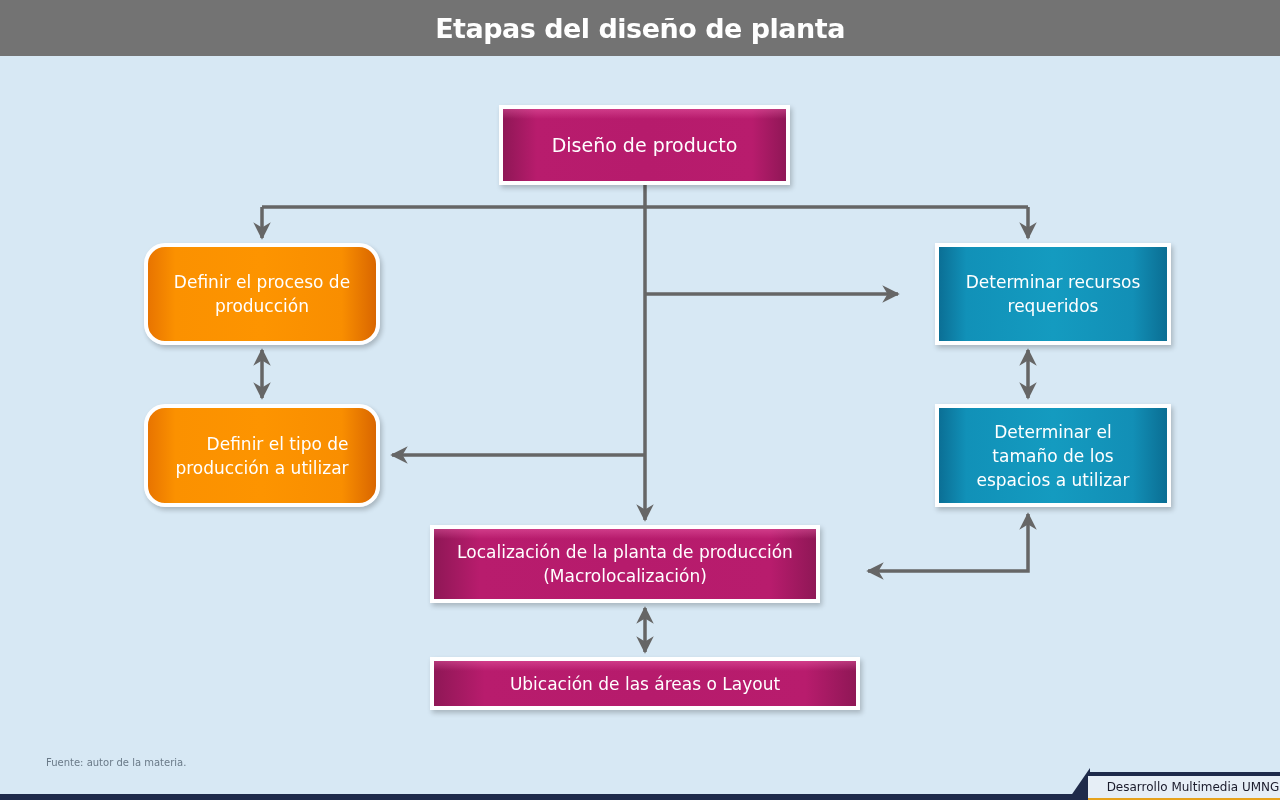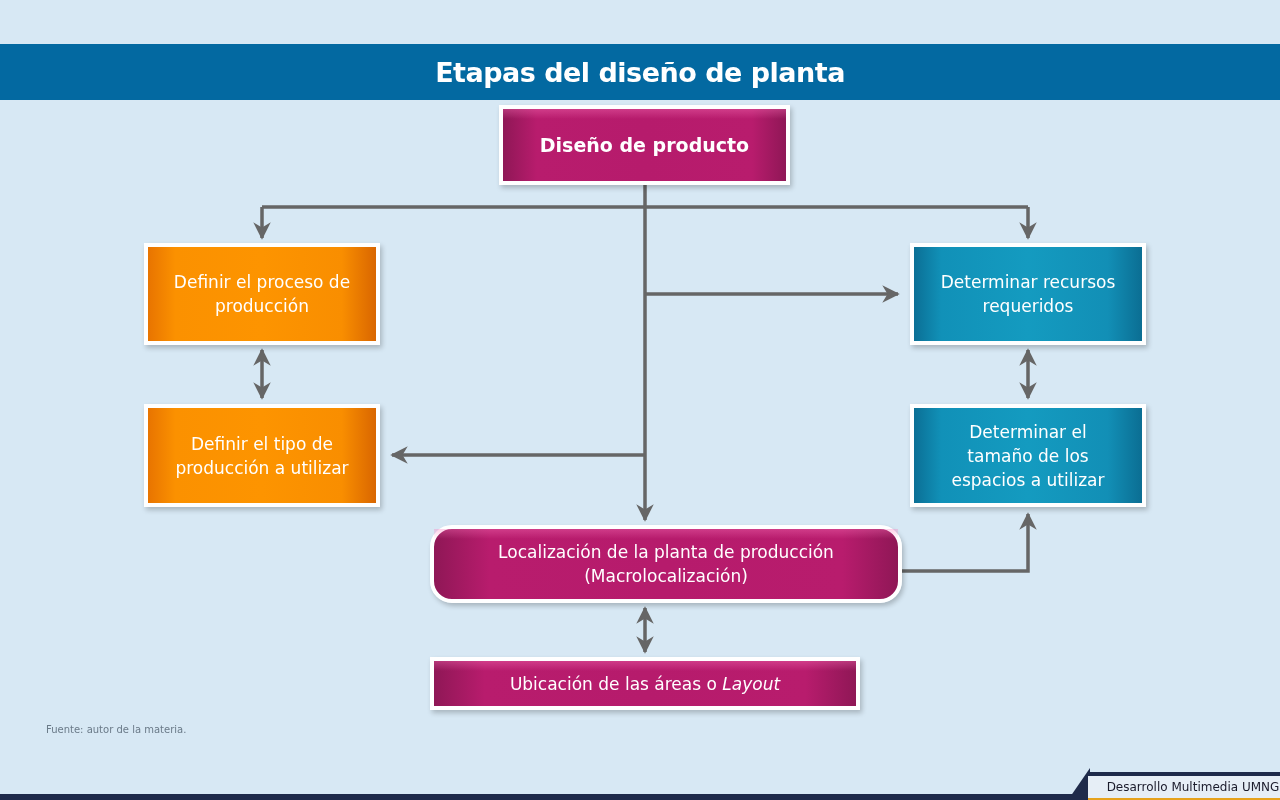--- a/index.html
+++ b/index.html
@@ -3,22 +3,22 @@
 <meta charset="utf-8">
 <style>
   html, body { margin: 0; padding: 0; }
   body {
     width: 1280px; height: 800px; overflow: hidden; position: relative;
     background: #d7e8f4;
     font-family: "DejaVu Sans", sans-serif;
   }
   .header {
     position: absolute; left: 0; top: 0; width: 1280px; height: 56px;
-    background: #0369a1;
-    display: flex; align-items: center; justify-content: center; margin-top: 44px;
+    background: #737373;
+    display: flex; align-items: center; justify-content: center;
   }
   .header h1 {
     margin: 0; color: #ffffff; font-size: 27px; font-weight: bold;
     letter-spacing: -0.5px;
   }
   svg.connectors { position: absolute; left: 0; top: 0; }
   .box {
     position: absolute; box-sizing: border-box;
     border: 4px solid #ffffff;
     box-shadow: 2px 3px 5px rgba(0,0,0,0.22);
@@ -29,48 +29,50 @@
   .box span { display: block; }
   .magenta {
     background: linear-gradient(90deg, #8f1756 0%, #b81c6d 12%, #b61b6c 50%, #b81c6d 88%, #8f1756 100%);
   }
   .magenta::before {
     content: ""; position: absolute; left: 0; right: 0; top: 0; height: 10px;
     background: linear-gradient(180deg, rgba(255,120,190,0.35), rgba(255,120,190,0));
   }
   .orange {
     background: linear-gradient(90deg, #e87400 0%, #fb9100 12%, #fd9400 50%, #f98e00 85%, #d96600 100%);
+    border-radius: 21px;
   }
   .teal {
     background: linear-gradient(90deg, #0b6f95 0%, #1191b8 12%, #149bc0 50%, #128fb6 85%, #0b6e93 100%);
+    margin-left: 25px;
   }
-  .box.main { font-weight: bold; font-size: 19px; line-height: 27px; }
+  .box.main { font-weight: normal; font-size: 19px; line-height: 27px; }
   .footnote {
-    position: absolute; left: 46px; top: 724px;
+    position: absolute; left: 46px; top: 757px;
     font-size: 10px; color: #6a7a88;
   }
   .footer-bar {
     position: absolute; left: 0; top: 794px; width: 1280px; height: 6px;
     background: #1e2a4a;
   }
   .brand {
     position: absolute; left: 1088px; top: 772px; width: 192px; height: 22px;
     background: #e6eef6;
     display: flex; align-items: center; justify-content: center;
     font-size: 12px; color: #1b1b2b;
     border-top: 4px solid #1e2a4a;
     border-bottom: 3px solid #e6a21c;
     box-sizing: content-box;
     padding-left: 9px;
   }
   .brand-slant {
     position: absolute; left: 1068px; top: 768px; width: 0; height: 0;
     border-bottom: 32px solid #1e2a4a; border-left: 22px solid transparent;
   }
-  .italic { font-style: italic; }
+  .italic { }
 </style>
 </head>
 <body>
 
 <div class="header">
   <h1>Etapas del diseño de planta</h1>
 </div>
 
 <svg class="connectors" width="1280" height="800">
   <defs>
@@ -106,21 +108,21 @@
   </div>
 </div>
 
 <div class="box orange" style="left:144px; top:243px; width:236px; height:102px;">
   <div>
     <span>Definir el proceso de</span>
     <span>producción</span>
   </div>
 </div>
 
-<div class="box orange" style="left:144px; top:404px; width:236px; height:103px;">
+<div class="box orange" style="left:144px; top:404px; width:236px; height:103px;text-align:right;">
   <div>
     <span>Definir el tipo de</span>
     <span>producción a utilizar</span>
   </div>
 </div>
 
 <div class="box teal" style="left:910px; top:243px; width:236px; height:102px;">
   <div>
     <span>Determinar recursos</span>
     <span>requeridos</span>
@@ -128,21 +130,21 @@
 </div>
 
 <div class="box teal" style="left:910px; top:404px; width:236px; height:103px;">
   <div>
     <span>Determinar el</span>
     <span>tamaño de los</span>
     <span>espacios a utilizar</span>
   </div>
 </div>
 
-<div class="box magenta" style="left:430px; top:525px; width:472px; height:78px;border-radius:22px;">
+<div class="box magenta" style="left:430px; top:525px; width:390px; height:78px;">
   <div>
     <span>Localización de la planta de producción</span>
     <span>(Macrolocalización)</span>
   </div>
 </div>
 
 <div class="box magenta" style="left:430px; top:657px; width:430px; height:53px;">
   <div>
     <span style="display:inline">Ubicación de las áreas o </span><span style="display:inline" class="italic">Layout</span>
   </div>

